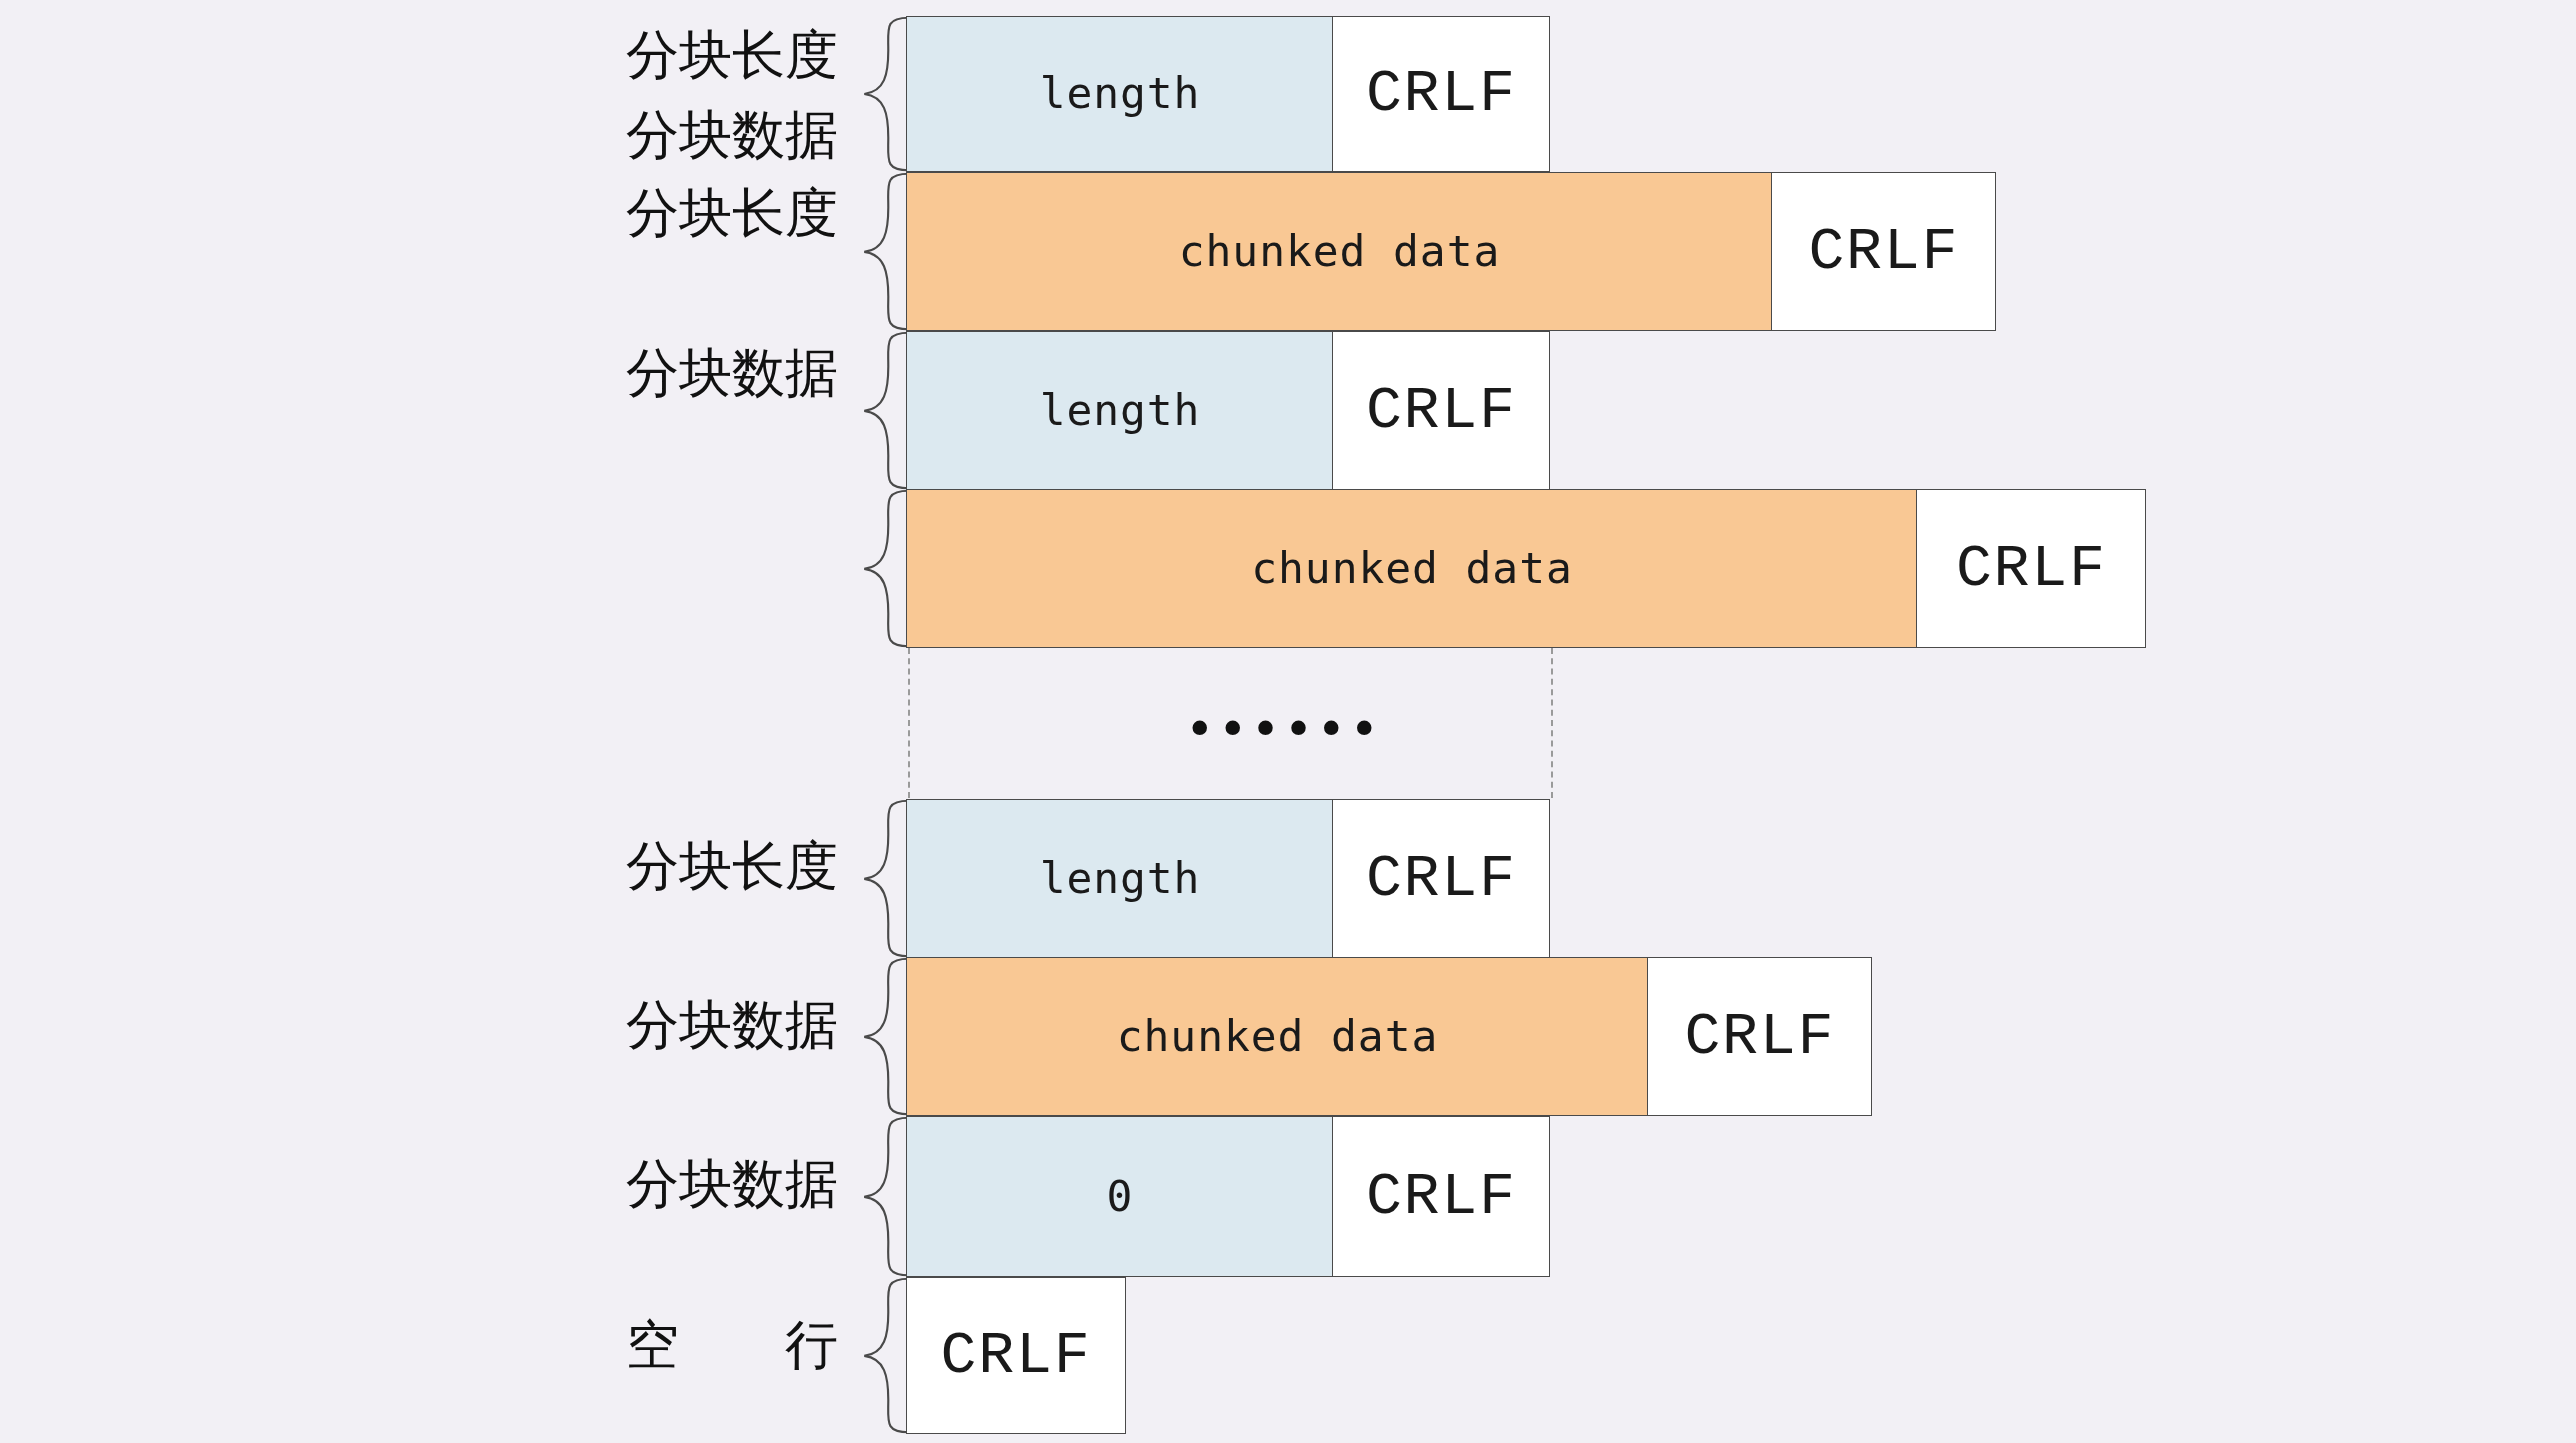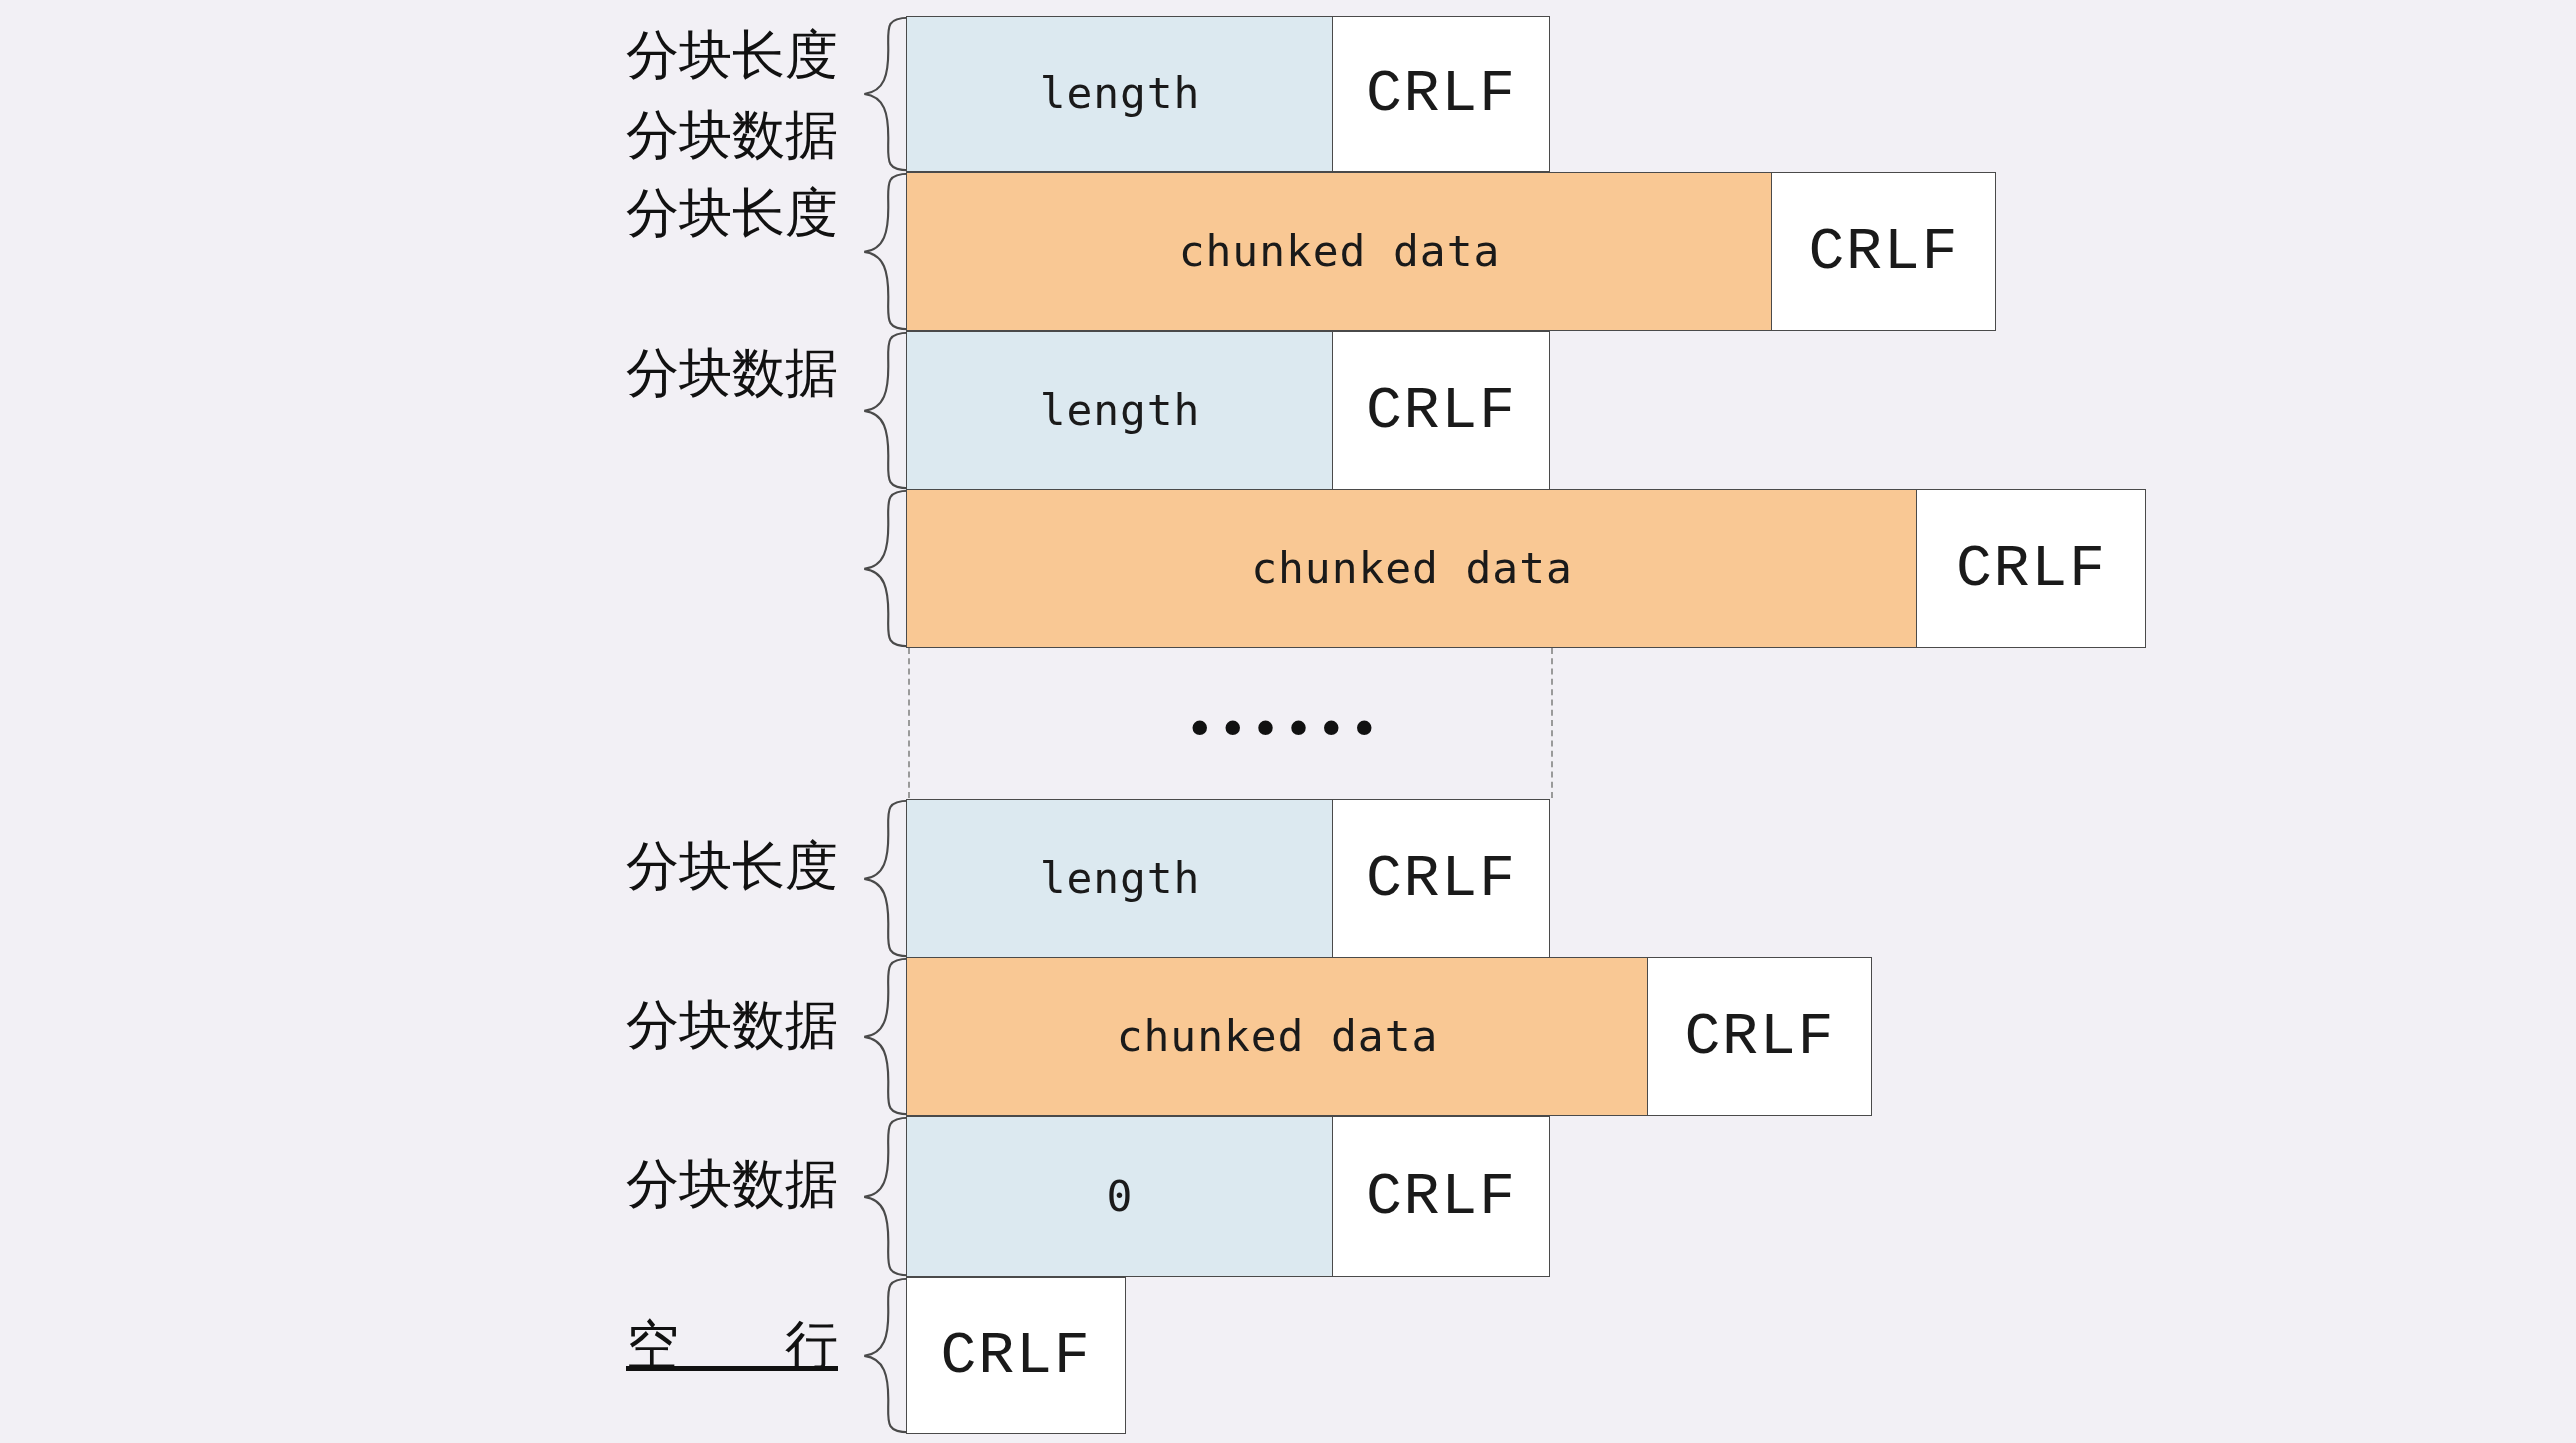--- a/index.html
+++ b/index.html
@@ -138,21 +138,21 @@
   <div class="brace" style="left:859px;top:1116px;width:50px;height:161px;">
     <svg width="50" height="161" viewBox="0 0 58 187">
       <path d="M58 2 C30 2 34 14 34 42 C34 70 30 91 6 94 C30 97 34 118 34 146 C34 173 30 185 58 185" fill="none" stroke="#4a4a4a" stroke-width="2.5"></path>
     </svg>
   </div>
   <div class="row" style="left:906px;top:1116px;height:161px;">
     <div class="cell blue mono" style="width:428px;">0</div>
     <div class="cell white" style="width:218px;">CRLF</div>
   </div>
 
-  <div class="label" style="left:464px;top:1318px;width:374px;text-decoration:underline;">空　　行</div>
+  <div class="label" style="left:464px;top:1318px;width:374px;">空　　行</div>
   <div class="brace" style="left:859px;top:1277px;width:50px;height:157px;">
     <svg width="50" height="157" viewBox="0 0 58 183">
       <path d="M58 2 C30 2 34 14 34 41 C34 68 30 89 6 92 C30 95 34 116 34 143 C34 169 30 181 58 181" fill="none" stroke="#4a4a4a" stroke-width="2.5"></path>
     </svg>
   </div>
   <div class="row" style="left:906px;top:1277px;height:157px;">
     <div class="cell white" style="width:220px;">CRLF</div>
   </div>
 
 </div>

